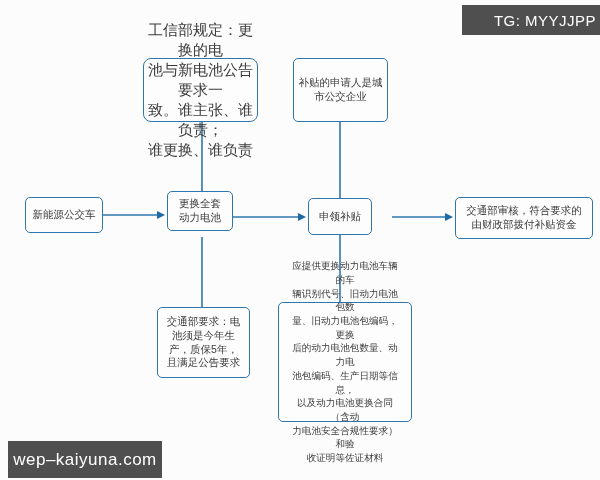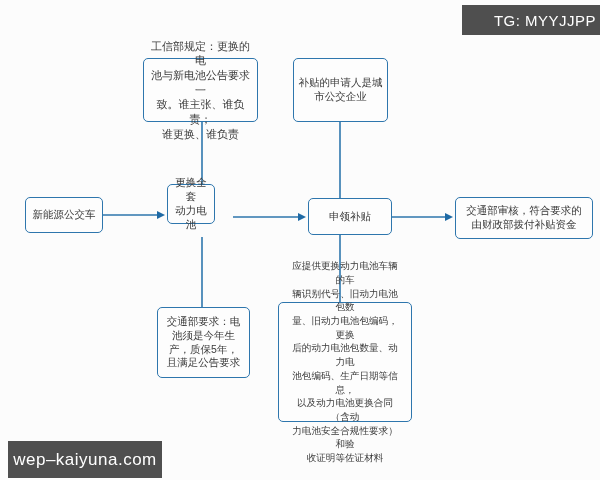--- a/index.html
+++ b/index.html
@@ -26,25 +26,25 @@
     border-radius: 5px;
     background: #fdfdfd;
     display: flex; align-items: center; justify-content: center;
     text-align: center;
     color: #3a3a3a;
     font-size: 10.5px;
     line-height: 1.33;
     white-space: pre-line;
     padding: 2px 4px;
   }
-  #node-miit      { left: 143px; top: 58px;  width: 115px; height: 64px; font-size: 11px; }
+  #node-miit      { left: 143px; top: 58px;  width: 115px; height: 64px; font-size: 15px; border-radius: 8px; }
   #node-applicant { left: 293px; top: 58px;  width: 95px;  height: 64px; }
   #node-bus       { left: 25px;  top: 197px; width: 78px;  height: 36px; }
-  #node-replace   { left: 167px; top: 184px; width: 48px;  height: 40px; }
-  #node-apply     { left: 308px; top: 198px; width: 84px;  height: 37px; }
+  #node-replace   { left: 167px; top: 191px; width: 66px;  height: 40px; }
+  #node-apply     { left: 308px; top: 198px; width: 64px;  height: 37px; }
   #node-review    { left: 455px; top: 197px; width: 138px; height: 42px; }
   #node-mot       { left: 157px; top: 307px; width: 93px;  height: 71px; }
   #node-materials { left: 278px; top: 302px; width: 134px; height: 120px;
                     font-size: 9.6px; line-height: 1.43; padding: 4px 12px; }
   .badge {
     position: absolute;
     background: #4f4f4f;
     color: #ffffff;
     display: flex; align-items: center; justify-content: center;
     letter-spacing: 0.5px;

